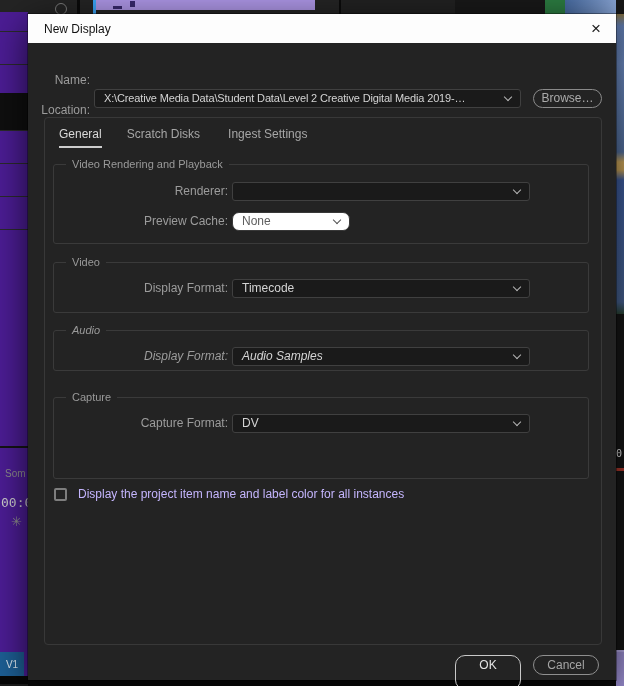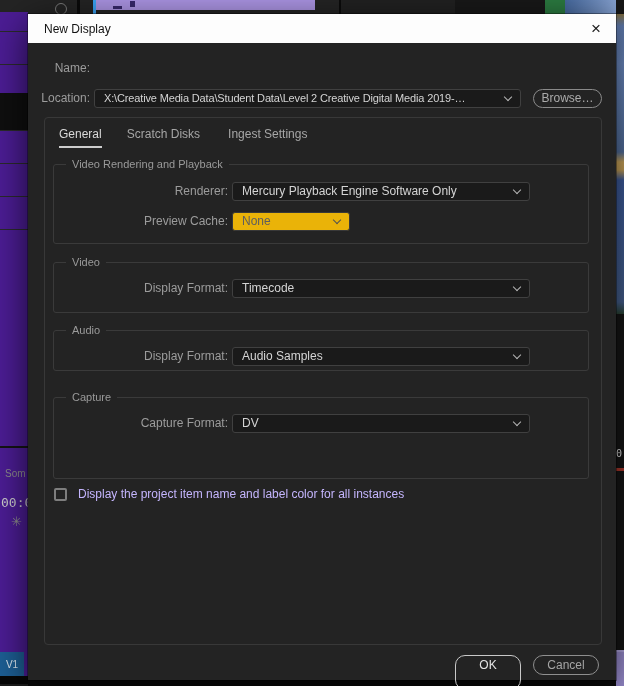--- a/index.html
+++ b/index.html
@@ -46,53 +46,53 @@
   
   .dialog { left:28px; top:14px; width:588px; height:666px; background:#232323;
     box-shadow:0 0 0 1px rgba(0,0,0,.35), 0 10px 36px rgba(0,0,0,.7); z-index:10; }
   .titlebar { position:relative; width:100%; height:29px; background:#fdfdfd;
     display:flex; align-items:center; justify-content:space-between; padding:0 10px 0 16px; }
   .title { font-size:12px; color:#111; }
   .close-x { font-size:17px; color:#1a1a1a; width:20px; text-align:center; cursor:default; line-height:1; }
   .dbody { position:relative; width:100%; height:637px; }
 
   .flabel { position:absolute; left:0; width:62px; height:19px; line-height:19px;
-    text-align:right; font-size:12px; color:#9c9c9c; }
+    text-align:right; font-size:12px; color:#9c9c9c;margin-top:12px; }
 
   .name-input { position:absolute; left:66px; top:16px; width:508px; height:19px;
     background:#eef1f4; border:2px solid #3a87e0; border-radius:3px;
     display:flex; align-items:center; padding-left:3px; }
   .sel-text { background:#3d97fb; color:#0e1620; font-size:12px; line-height:14px; padding:0 1px; }
   .caret { display:inline-block; width:2px; height:12px; background:#d9822b; }
 
   .dropdown { position:absolute; height:19px; background:#1a1a1a; border:1px solid #404040;
     border-radius:3px; color:#d4d4d4; font-size:12px; line-height:17px;
     padding:0 24px 0 9px; white-space:nowrap; overflow:hidden; }
   .dropdown .chev { position:absolute; right:9px; top:4px; width:6px; height:6px;
     border-right:1.5px solid #b5b5b5; border-bottom:1.5px solid #b5b5b5; transform:rotate(45deg); }
-  .dropdown.disabled { background:#eab308; border-color:#383838; color:#5e5e5e; }
+  .dropdown.disabled { background:#ffffff; border-color:#383838; color:#5e5e5e;border-radius:7px; }
   .dropdown.disabled .chev { border-color:#525252; }
   .loc-dd { left:66px; top:46px; width:427px; font-size:11px; letter-spacing:-0.15px; }
 
   .pill { position:absolute; height:19px; border-radius:10px; background:transparent;
     font-size:12px; text-align:center; line-height:17px; }
   .browse { left:505px; top:46px; width:69px; border:1px solid #8a8a8a; color:#ababab; }
   .ok { left:427px; top:612px; width:66px; height:35px; border:1.5px solid #c8c8c8; color:#e3e3e3; line-height:18px; }
   .cancel { left:505px; top:612px; width:66px; height:20px; border:1px solid #8f8f8f; color:#a5a5a5; line-height:19px; }
 
   .panel { position:absolute; left:16px; top:74px; width:558px; height:528px;
     border:1px solid #383838; border-radius:4px; }
   .tabs { position:absolute; left:14px; top:9px; display:flex; }
   .tab { font-size:12px; color:#a6a6a6; padding-bottom:5px;text-align:center; }
   .tab.active { color:#d9d9d9; border-bottom:2px solid #cdcdcd; }
   .tab-gap1 { width:25px; } .tab-gap2 { width:28px; }
 
   .group { position:absolute; left:8px; width:536px; border:1px solid #3a3a3a; border-radius:3px; }
   .g1 { top:46px; height:80px; } .g2 { top:144px; height:51px; }
-  .g3 { top:212px; height:41px; } .g4 { top:279px; height:82px; }
+  .g3 { top:212px; height:41px;font-style:italic; } .g4 { top:279px; height:82px; }
   .legend { position:absolute; top:-8px; left:12px; background:#232323;
     padding:0 6px; font-size:11px; color:#9a9a9a; line-height:15px; }
   .glabel { position:absolute; left:0; width:174px; height:19px; line-height:19px;
     text-align:right; font-size:12px; color:#9c9c9c; }
   .gdd { left:178px; width:298px; }
   .gdd.small { width:118px; }
 
   .chk-row { position:absolute; left:9px; top:369px; display:flex; align-items:center; }
   .chk-box { width:13px; height:13px; border:2px solid #7e7e7e; border-radius:2px; background:transparent; }
   .chk-label { margin-left:11px; font-size:12px; color:#c4b5fd; line-height:15px; }
@@ -164,21 +164,20 @@
           <span class="tab-gap1"></span>
           <span class="tab">Scratch Disks</span>
           <span class="tab-gap2"></span>
           <span class="tab">Ingest Settings</span>
         </div>
 
         <div class="group g1">
           <span class="legend">Video Rendering and Playback</span>
           <div class="glabel" style="top:17px">Renderer:</div>
           <div class="dropdown gdd" style="top:17px">
-            <span>Mercury Playback Engine Software Only</span>
             <span class="chev"></span>
           </div>
           <div class="glabel" style="top:47px">Preview Cache:</div>
           <div class="dropdown gdd small disabled" style="top:47px">
             <span>None</span>
             <span class="chev"></span>
           </div>
         </div>
 
         <div class="group g2">

